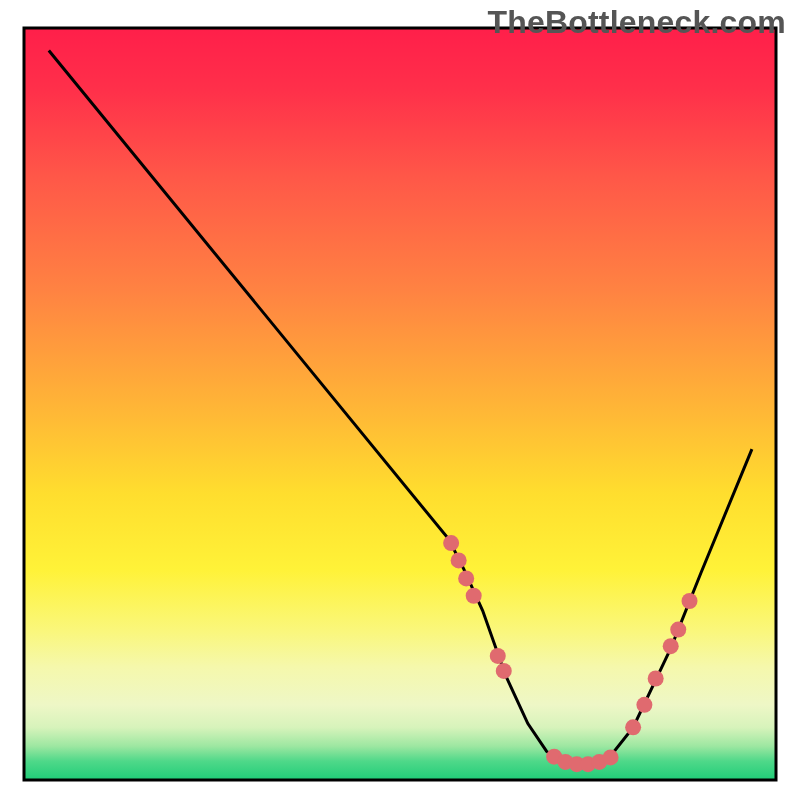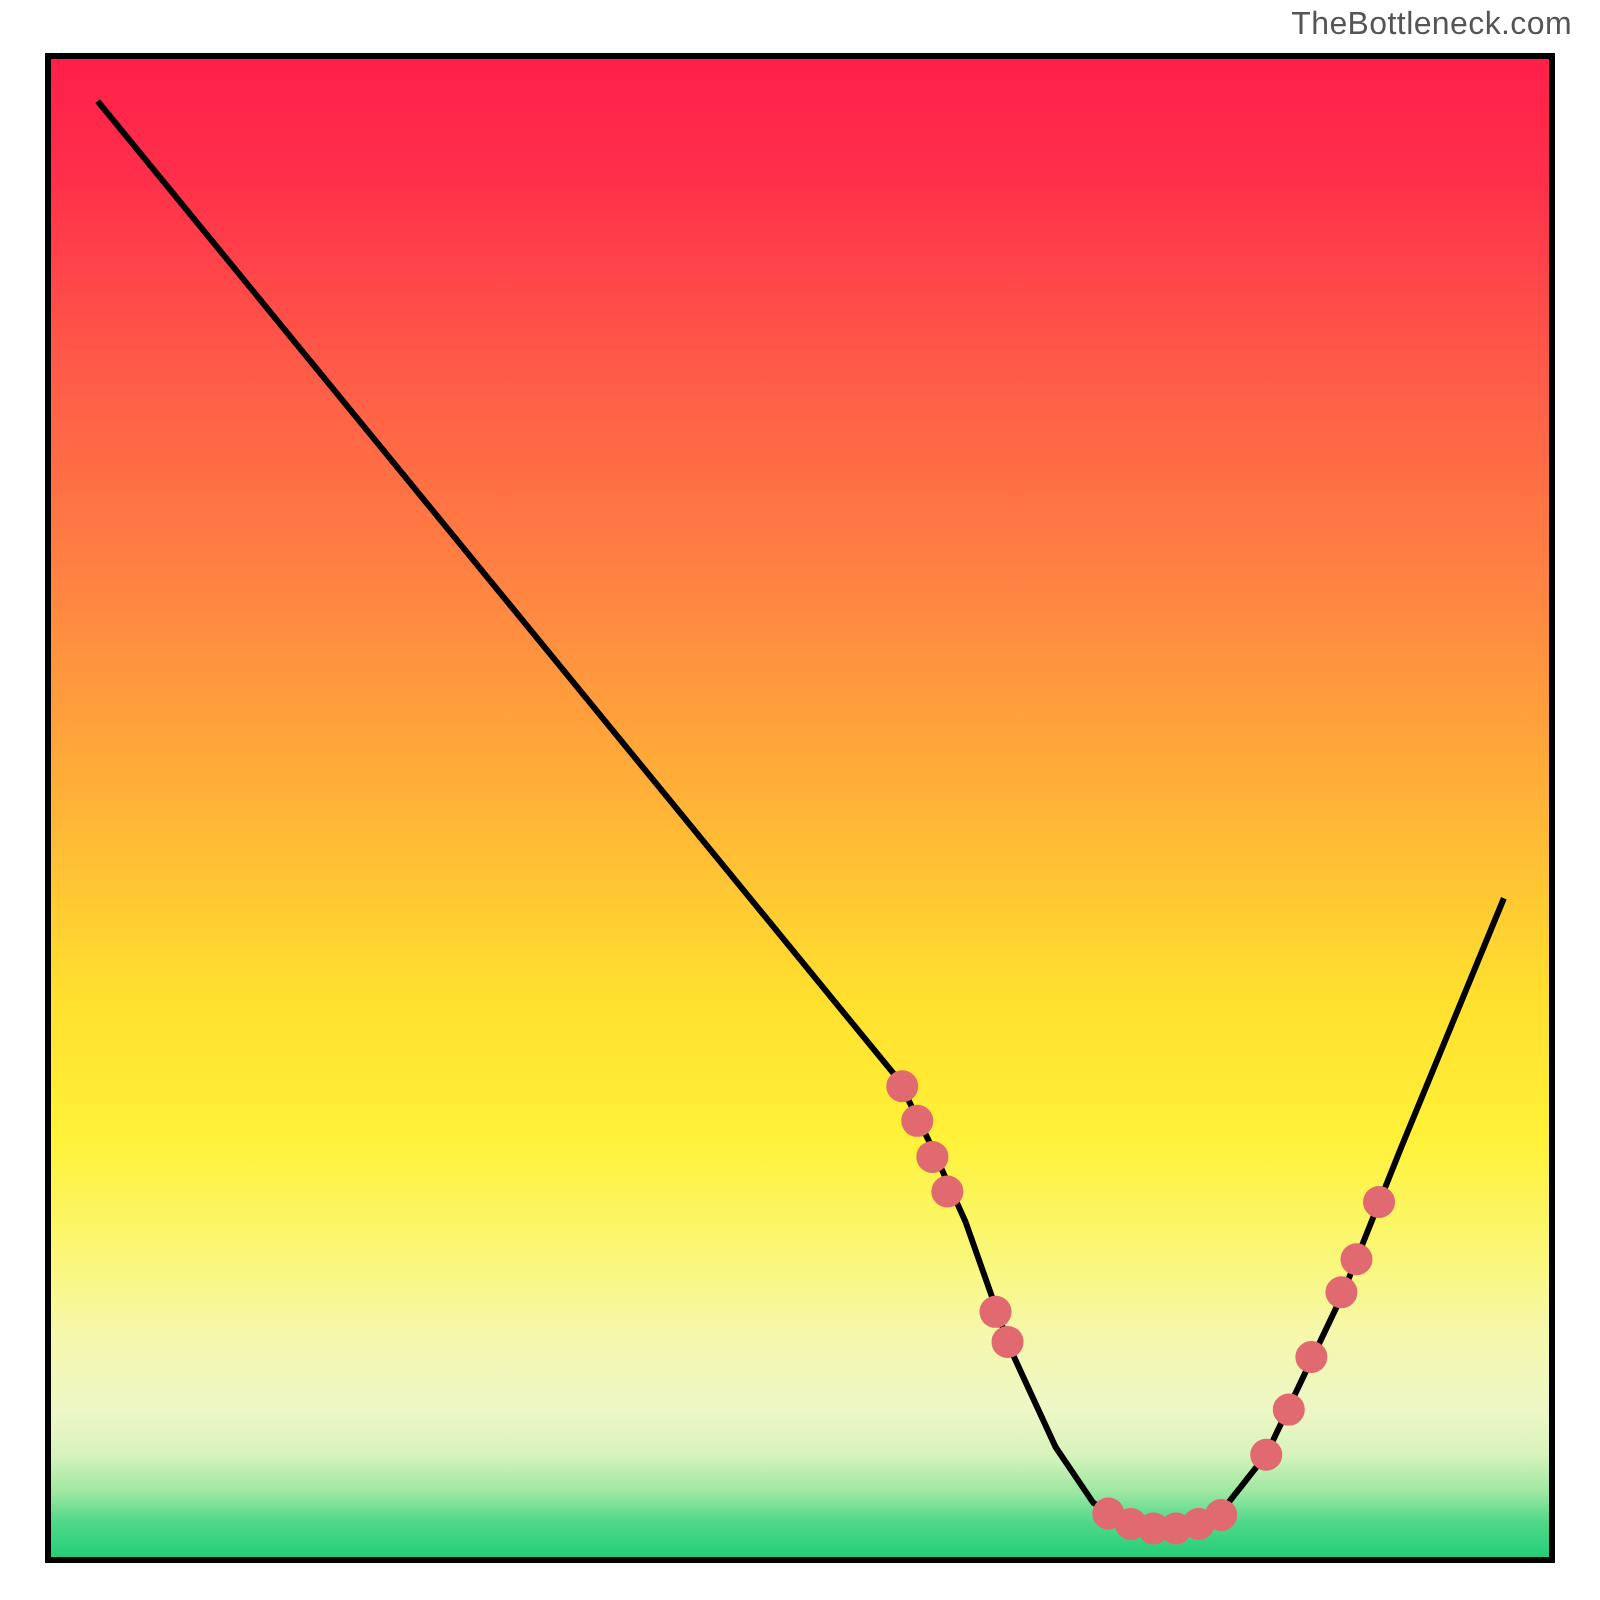--- a/index.html
+++ b/index.html
@@ -13,22 +13,22 @@
   }
   .chart-container {
     position: relative;
     width: 800px;
     height: 800px;
   }
   .watermark {
     position: absolute;
     top: 4px;
     right: 14px;
-    font-size: 16px;
-    font-weight: normal;
+    font-size: 32px;
+    font-weight: bold;
     color: #555;
     z-index: 10;
     letter-spacing: 0.2px;
   }
   svg { display: block; }
 </style>
 </head>
 <body>
 
 <div class="chart-container">

